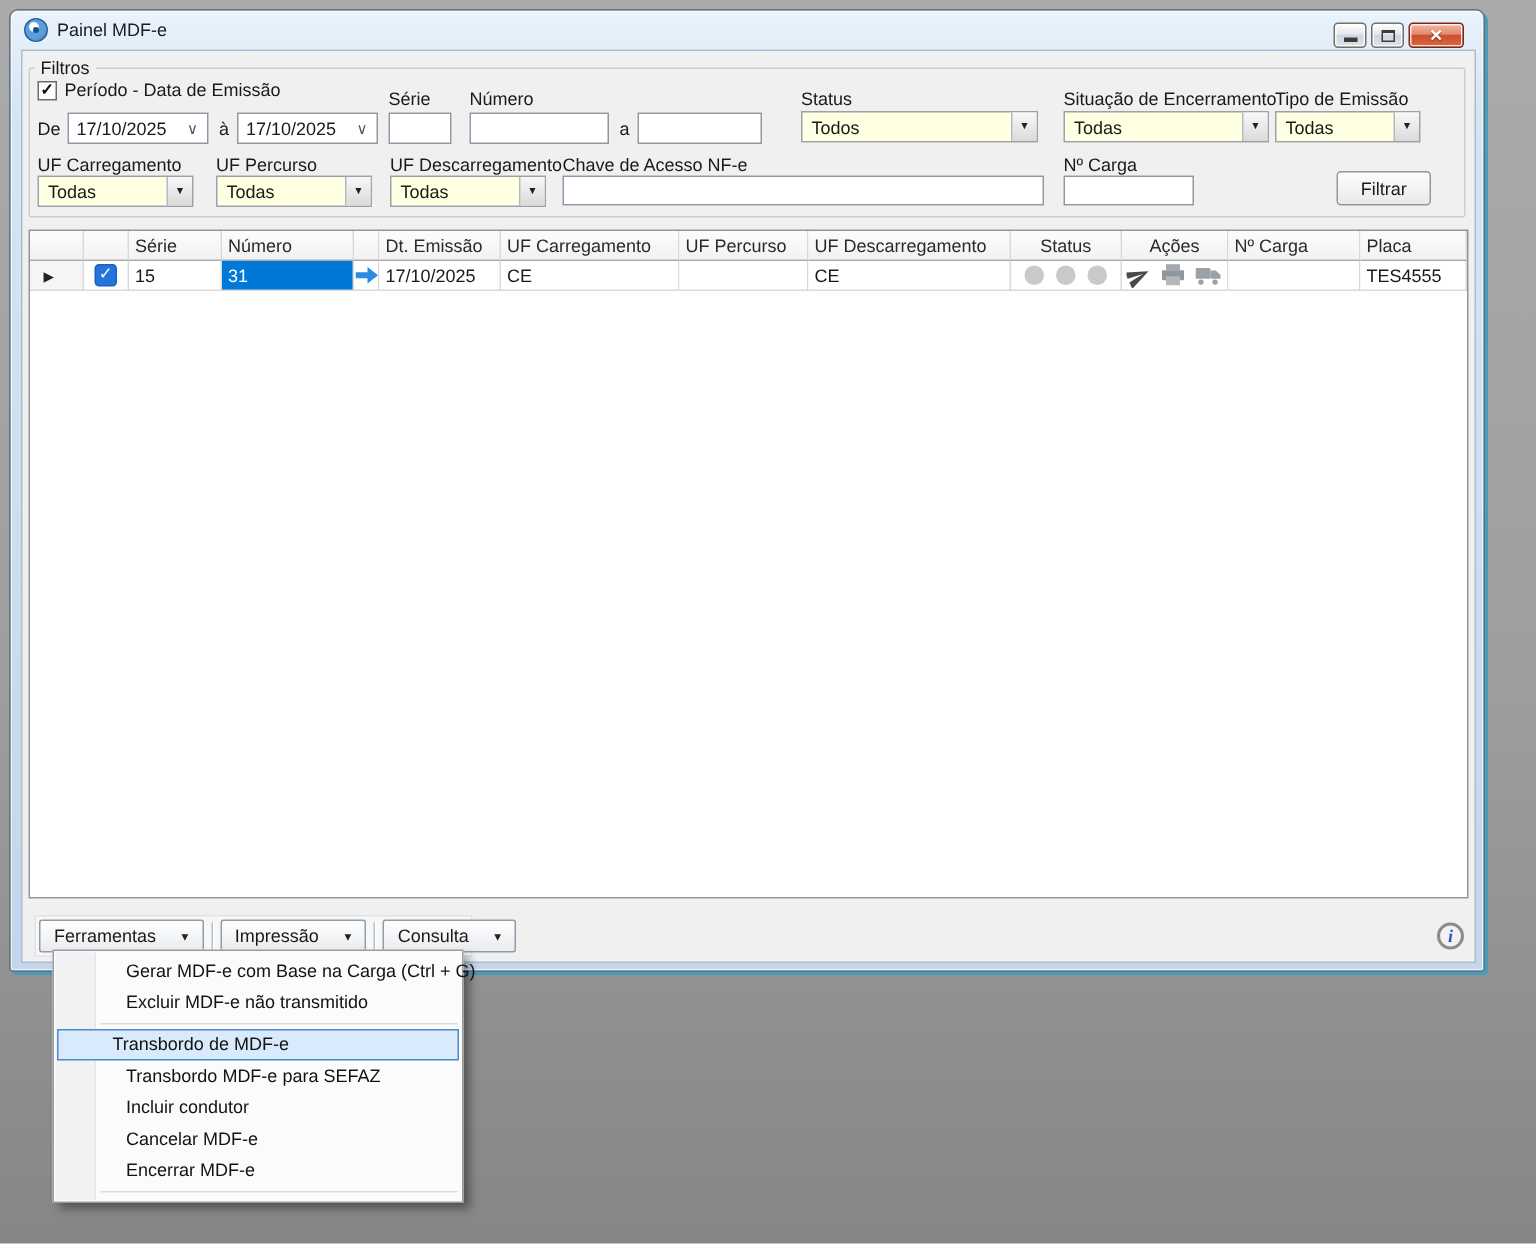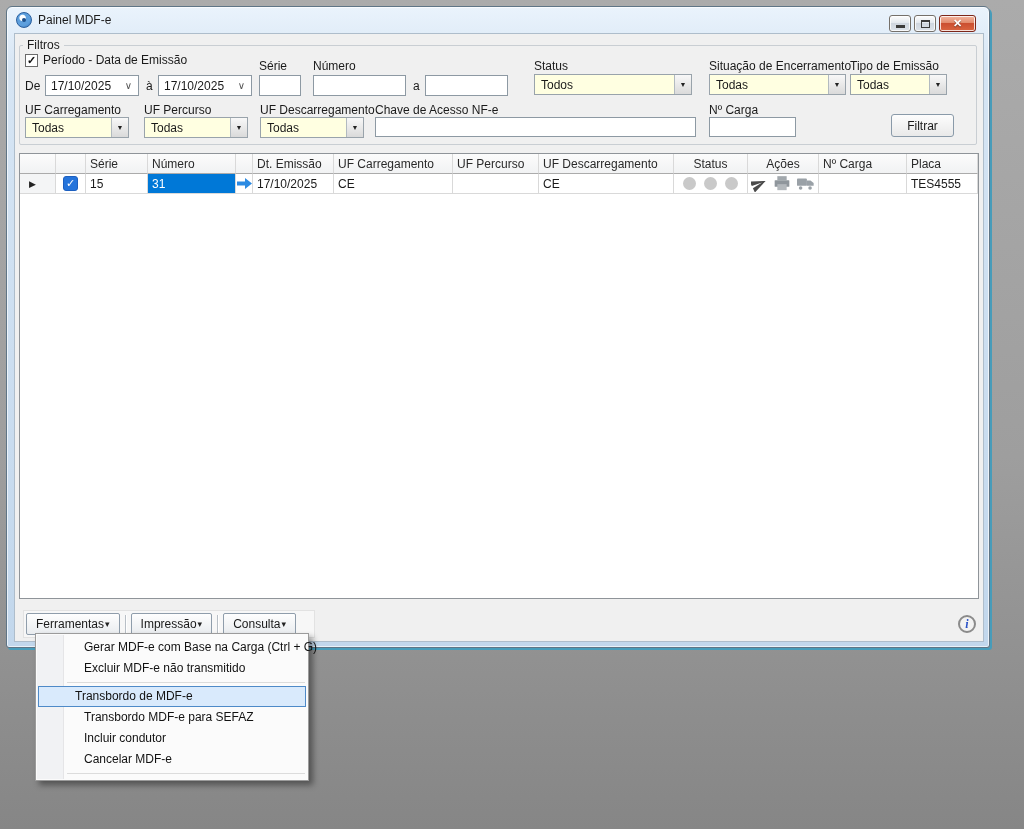--- a/index.html
+++ b/index.html
@@ -102,21 +102,21 @@
     color:#fff; font-size:11px; line-height:13px; text-align:center;
   }
   .dot { width:13px; height:13px; border-radius:50%; background:#c9c9c9; display:inline-block; margin:0 4px; }
   .aicons { display:flex; gap:7px; align-items:center; }
 
   
   .toolstrip { position:absolute; left:16px; top:603px; width:292px; height:28px;
     background:#f7f7f7; border:1px solid #e2e2e2; }
   .toolbar { position:absolute; left:19px; top:606px; height:22px; display:flex; align-items:center; gap:5px; }
   .tbtn {
-    height:22px; display:flex; align-items:center; gap:1px; padding:0 9px;
+    height:22px; display:flex; align-items:center; gap:17px; padding:0 9px;
     border:1px solid #8f9dab; border-radius:2px;
     background:linear-gradient(180deg,#fefefe,#e9ecef);
   }
   .tbtn .caret { font-size:9px; color:#222; }
   .tsep { width:1px; height:19px; background:#b8bfc6; box-shadow:1px 0 0 #ffffff; }
   .infobtn {
     position:absolute; left:951px; top:608px; width:18px; height:18px; border-radius:50%;
     border:2px solid #8b8b8b; background:#f2f2f2; color:#2a52c8; text-align:center;
     font-family:"Liberation Serif", serif; font-style:italic; font-weight:bold;
     font-size:12px; line-height:14px;
@@ -314,16 +314,17 @@
 
   <div class="menu">
     <div class="gutter"></div>
     <div class="mi">Gerar MDF-e com Base na Carga (Ctrl + G)</div>
     <div class="mi">Excluir MDF-e não transmitido</div>
     <div class="msep"></div>
     <div class="mi hl">Transbordo de MDF-e</div>
     <div class="mi">Transbordo MDF-e para SEFAZ</div>
     <div class="mi">Incluir condutor</div>
     <div class="mi">Cancelar MDF-e</div>
+    <div class="mi">Encerrar MDF-e</div>
     <div class="msep"></div>
   </div>
 
 </div>
 
 </body></html>

